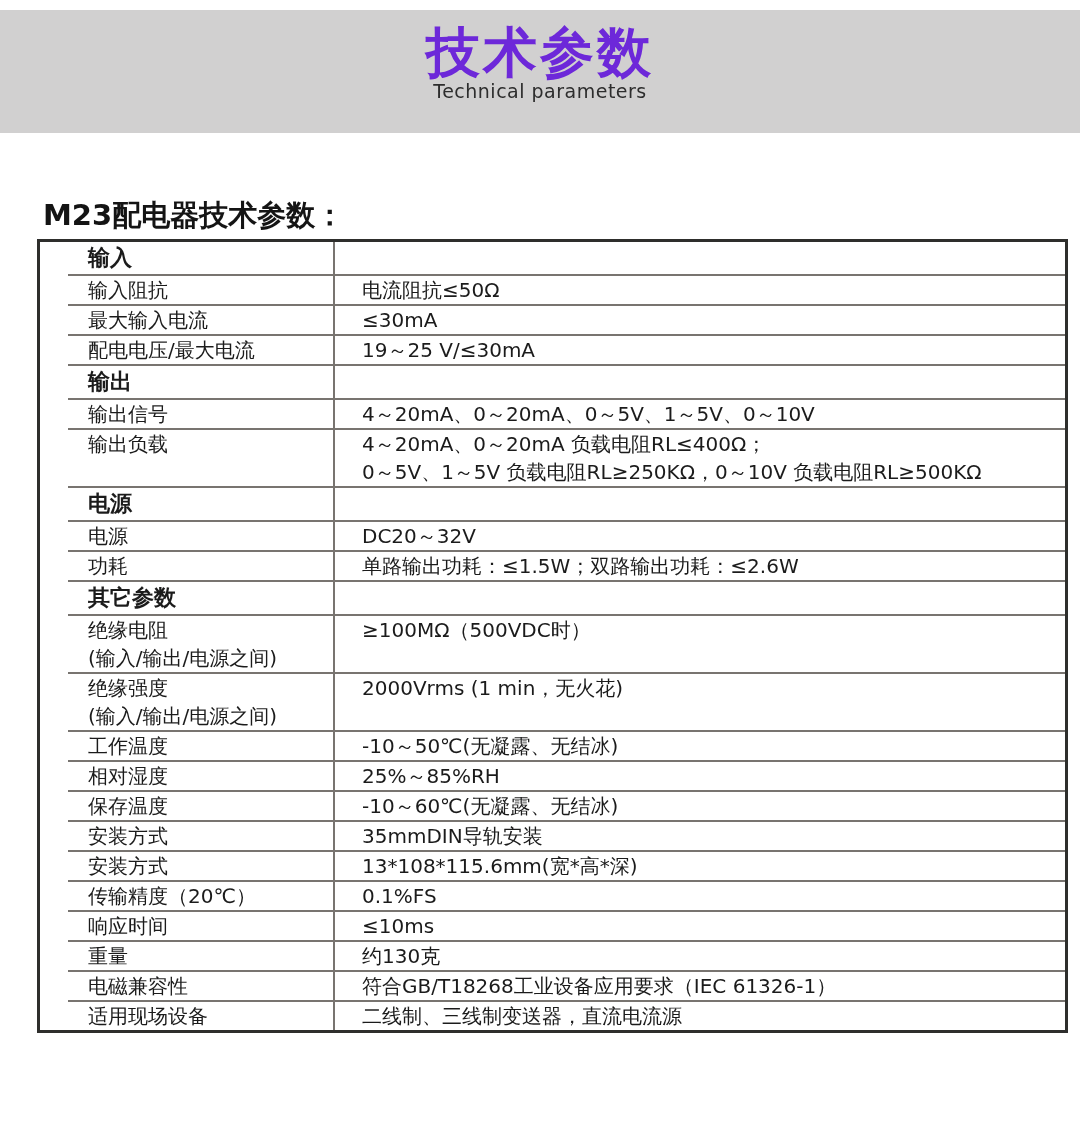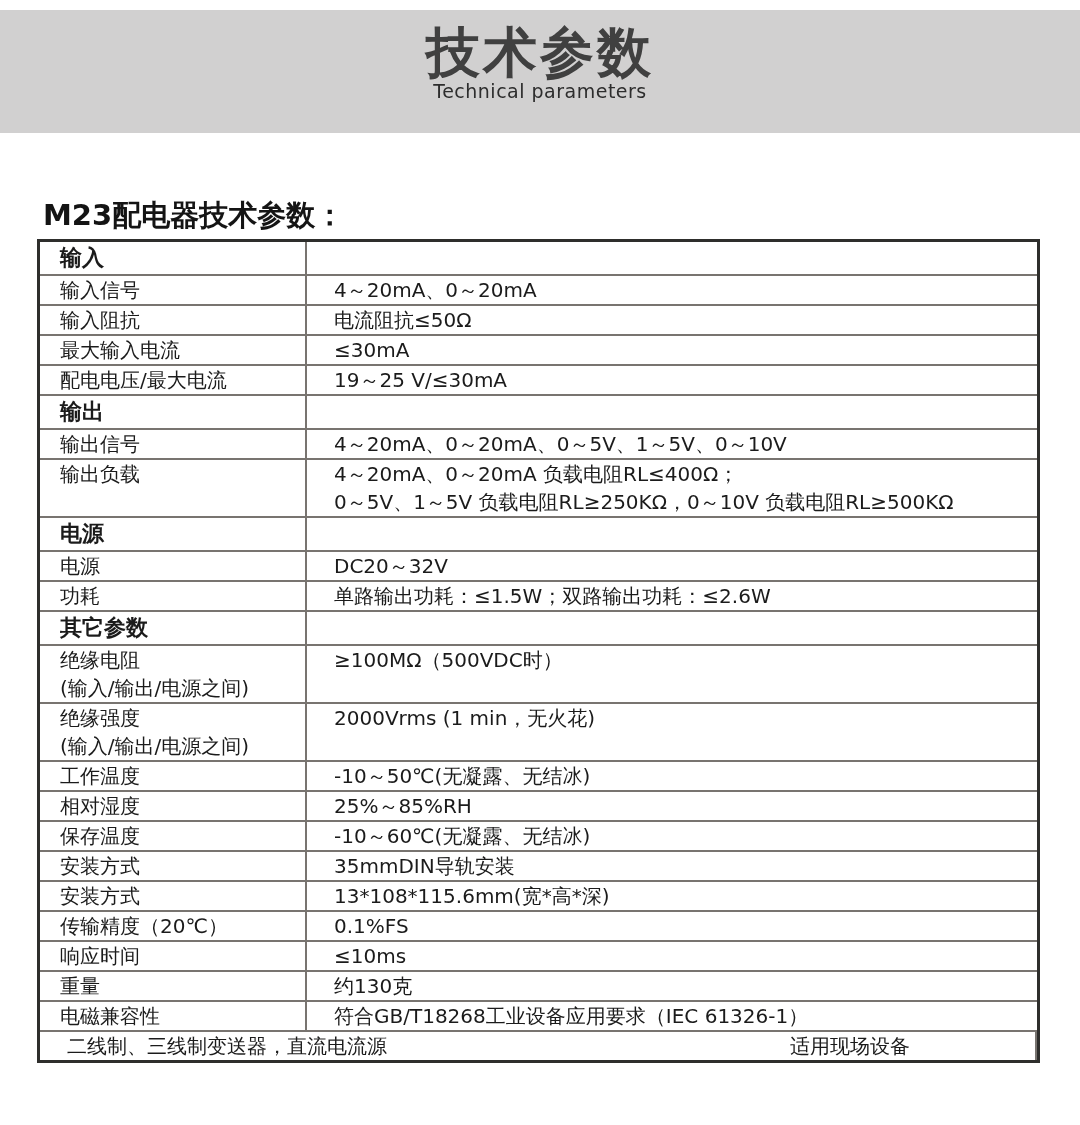--- a/index.html
+++ b/index.html
@@ -7,21 +7,21 @@
     width:1080px;height:1125px;position:relative;background:#ffffff;
     font-family:"DejaVu Sans","Liberation Sans",sans-serif;
     color:#1b1b1b;overflow:hidden;
   }
   
   .band{
     position:absolute;left:0;top:10px;width:1080px;height:123px;
     background:#d1d0d0;text-align:center;
   }
   .band-title{
-    font-size:54px;font-weight:bold;letter-spacing:3px;color:#404040;
+    font-size:54px;font-weight:bold;letter-spacing:3px;color:#6d28d9;
     padding-top:12px;line-height:1.15;
   }
   .band-subtitle{
     font-size:19px;color:#2d2d2d;margin-top:-4px;letter-spacing:0.5px;
   }
   
   .section-heading{
     position:absolute;left:43px;top:196px;
     font-size:29px;font-weight:600;color:#141414;
   }
@@ -45,35 +45,27 @@
 </head>
 <body style="color: rgb(27, 27, 27);">
 
 <div class="band" style="background: rgb(209, 208, 208);">
   <div class="band-title">技术参数</div>
   <div class="band-subtitle">Technical parameters</div>
 </div>
 
 <div class="section-heading">M23配电器技术参数：</div>
 
-<div class="spec-table" id="spec-table" style="border-color: rgb(46, 46, 44);">
+<div class="spec-table" id="spec-table" style="border-color: rgb(46, 46, 44); padding-left: 28px;">
     <div class="row section">
       <div class="cell label">
         <div class="line">输入</div>
       </div>
       <div class="cell value">
         <div class="line"></div>
-      </div>
-    </div>
-    <div class="row">
-      <div class="cell label">
-        <div class="line">输入信号</div>
-      </div>
-      <div class="cell value">
-        <div class="line">4～20mA、0～20mA</div>
       </div>
     </div>
     <div class="row">
       <div class="cell label">
         <div class="line">输入阻抗</div>
       </div>
       <div class="cell value">
         <div class="line">电流阻抗≤50Ω</div>
       </div>
     </div>
@@ -234,20 +226,20 @@
     </div>
     <div class="row">
       <div class="cell label">
         <div class="line">电磁兼容性</div>
       </div>
       <div class="cell value">
         <div class="line">符合GB/T18268工业设备应用要求（IEC 61326-1）</div>
       </div>
     </div>
     <div class="row">
+      <div class="cell label">
+        <div class="line">适用现场设备</div>
+      </div>
       <div class="cell value">
         <div class="line">二线制、三线制变送器，直流电流源</div>
       </div>
-      <div class="cell label">
-        <div class="line">适用现场设备</div>
-      </div>
     </div>
   </div>
 
 </body></html>

